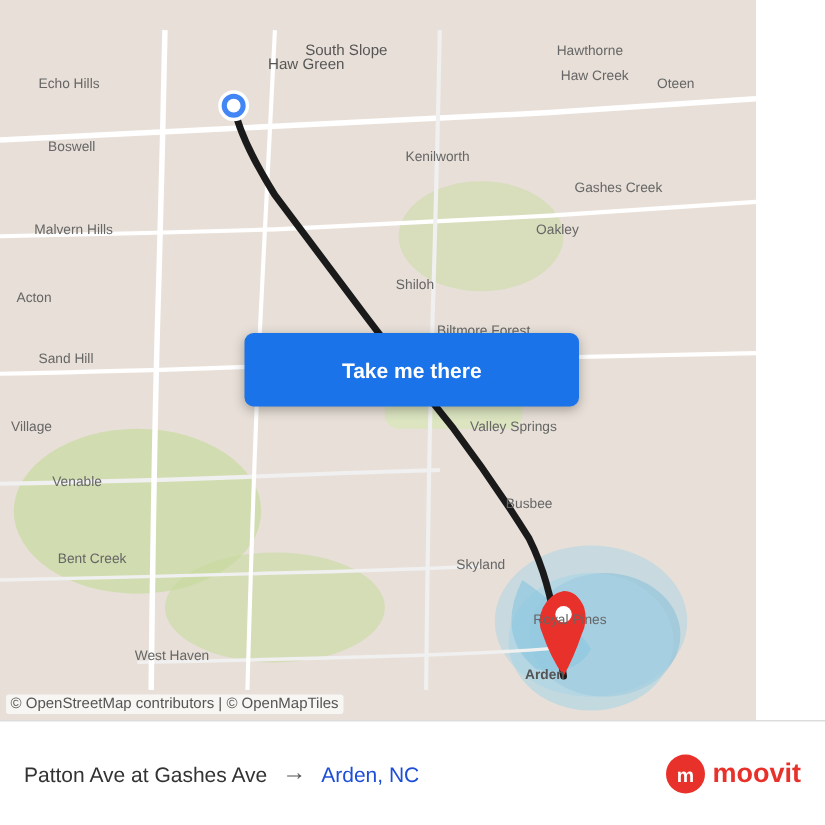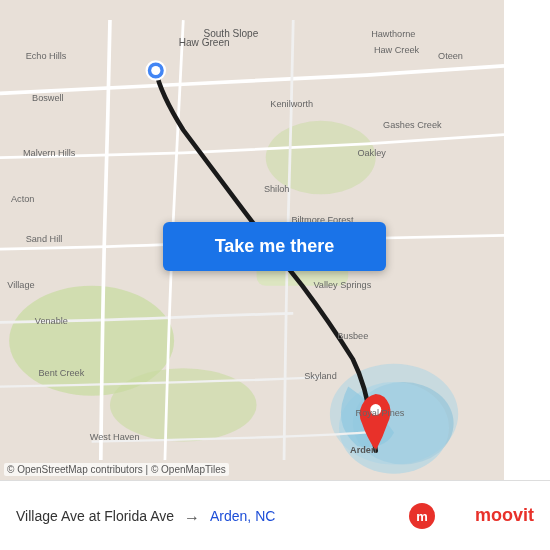--- a/index.html
+++ b/index.html
@@ -24,21 +24,21 @@
     #take-me-there-btn {
       position: absolute;
       top: 222px;
       left: 163px;
       width: 223px;
       height: 49px;
       background-color: #1a73e8;
       color: #fff;
       border: none;
       border-radius: 6px;
-      font-size: 18px;
+      font-size: 14px;
       font-weight: bold;
       cursor: pointer;
       display: flex;
       align-items: center;
       justify-content: center;
       box-shadow: 0 2px 8px rgba(0,0,0,0.3);
     }
 
     
     #map-attribution {
@@ -91,21 +91,20 @@
     #moovit-logo {
       display: flex;
       align-items: center;
       gap: 4px;
     }
 
     #moovit-logo-text {
       font-size: 18px;
       font-weight: bold;
       color: #e8312a;
-      margin-left: 35px;
     }
   </style>
 </head>
 <body>
 
 <div id="map-container">
   <svg id="map-svg" viewBox="0 0 550 480" xmlns="http://www.w3.org/2000/svg">
 
     <rect width="550" height="480" fill="#e8e0d8"></rect>
 
@@ -164,21 +163,21 @@
     <text x="382" y="472" font-size="10" font-family="Arial" fill="#555" font-weight="600">Arden</text>
   </svg>
 
   <button id="take-me-there-btn">Take me there</button>
 
   <div id="map-attribution">© OpenStreetMap contributors | © OpenMapTiles</div>
 </div>
 
 <div id="bottom-bar">
   <div id="route-info">
-    <span id="origin-text">Village Ave at Florida Ave</span>
+    <span id="origin-text">Patton Ave at Gashes Ave</span>
     <span id="arrow-icon">→</span>
     <span id="destination-text">Arden, NC</span>
   </div>
   <div id="moovit-logo">
     <svg width="28" height="28" viewBox="0 0 28 28">
       <circle cx="14" cy="14" r="13" fill="#e8312a"></circle>
       <text x="14" y="19" text-anchor="middle" font-size="13" font-family="Arial" font-weight="bold" fill="#fff">m</text>
     </svg>
     <span id="moovit-logo-text">moovit</span>
   </div>

